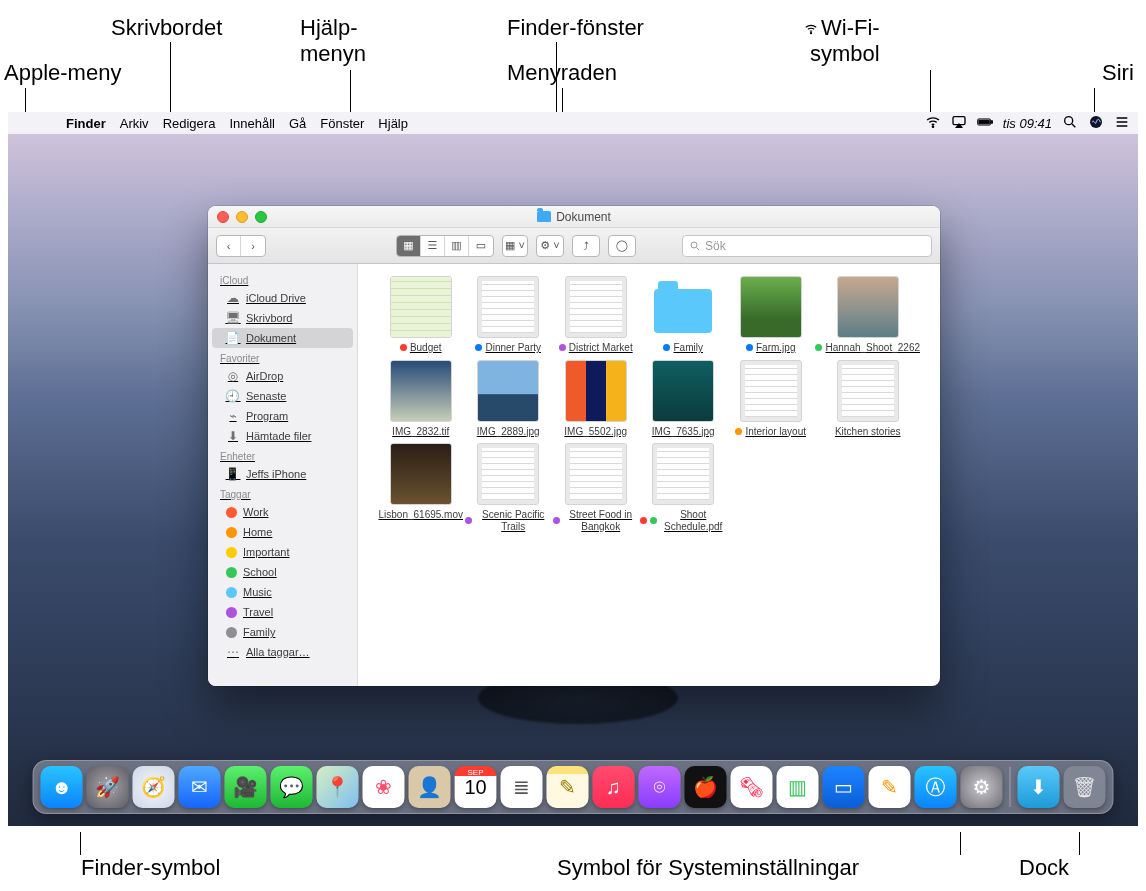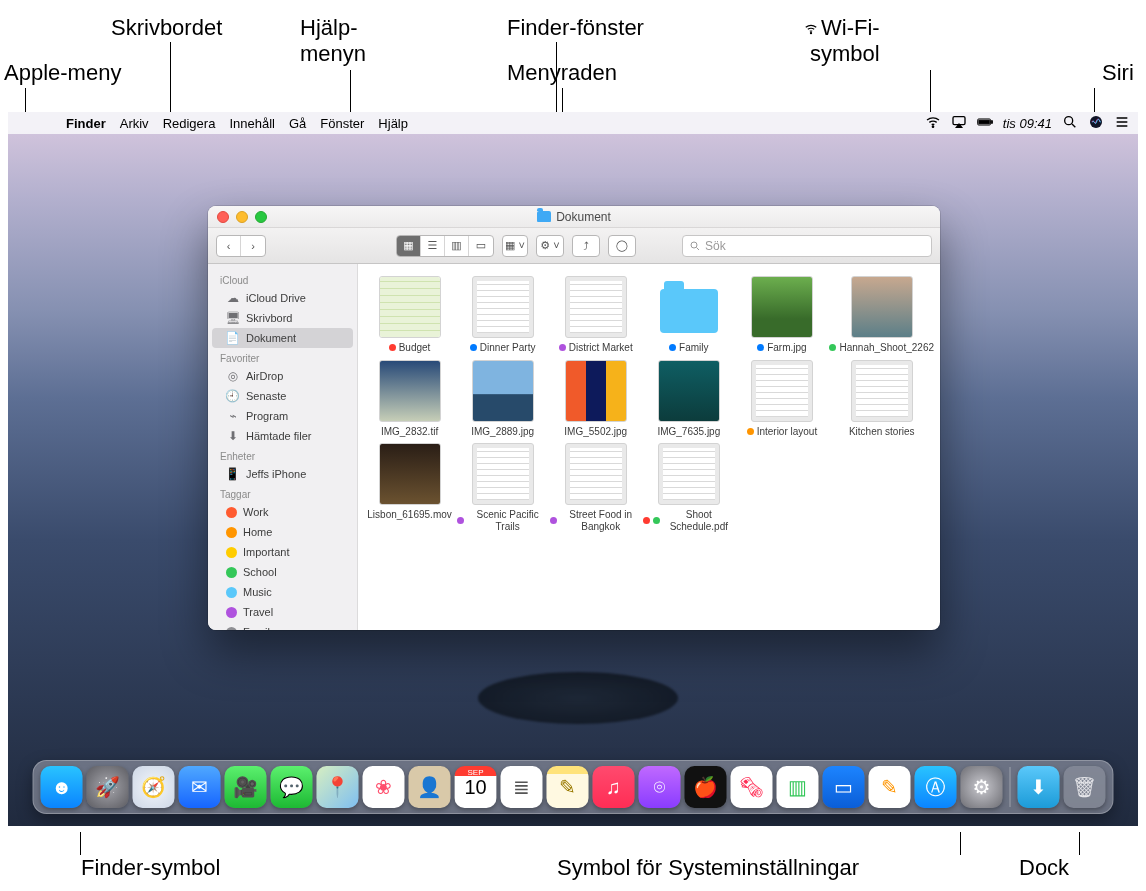--- a/index.html
+++ b/index.html
@@ -51,21 +51,21 @@
   #menubar .mleft span{cursor:default;}
   #menubar .apple{font-size:14px;line-height:1;}
   #menubar .app{font-weight:600;margin-left:36px;}
   #menubar .mright{margin-left:auto;display:flex;gap:10px;align-items:center;}
   #menubar .mright svg{width:16px;height:16px;}
   #menubar .clock{font-size:13px;font-style:italic;}
   
   #finder {
     position:absolute;
     left:200px; top:94px;
-    width:732px; height:424px;
+    width:732px; height:480px;
     background:#fff;
     border-radius:8px;
     box-shadow:0 22px 46px rgba(0,0,0,.45),0 0 0 1px rgba(0,0,0,.12);
     overflow:hidden;
     display:flex; flex-direction:column;
   }
   
   .titlebar{
     height:22px; background:linear-gradient(#f7f6f6,#ecebeb);
     display:flex; align-items:center; justify-content:center;
@@ -89,33 +89,33 @@
   .seg{display:flex;border:1px solid #b8b7b7;border-radius:4px;overflow:hidden;background:#fff;}
   .seg span{width:24px;height:20px;display:flex;align-items:center;justify-content:center;font-size:11px;color:#555;border-right:1px solid #d6d5d5;}
   .seg span:last-child{border-right:none;}
   .seg span.on{background:#6e6e6e;color:#fff;}
   .tbtn{border:1px solid #b8b7b7;border-radius:4px;background:#fff;height:22px;min-width:28px;display:flex;align-items:center;justify-content:center;font-size:11px;color:#555;}
   .search{
     margin-left:auto;flex:0 0 250px;height:22px;border:1px solid #c7c6c6;border-radius:4px;
     background:#fff;display:flex;align-items:center;padding:0 6px;font-size:12px;color:#9b9a9a;gap:4px;
   }
   
-  .fbody{flex:1;display:flex;min-height:0;}
+  .fbody{flex:1;display:flex;min-height:0;text-decoration:underline;}
   .sidebar{
     width:150px;background:#f1f0f2;border-right:1px solid #dcdbdc;
     font-size:11px;color:#3c3c3c;overflow-y:auto;padding:6px 0;
     scrollbar-width:none;
   }
   .sb-head{font-size:10px;color:#8a8a8a;text-transform:none;padding:5px 12px 2px;}
   .sb-item{display:flex;align-items:center;gap:6px;padding:2px 10px 2px 14px;height:20px;border-radius:4px;margin:0 4px;}
   .sb-item.sel{background:#d4d3d6;}
   .sb-item .ic{width:14px;height:14px;display:flex;align-items:center;justify-content:center;color:#6f6f73;font-size:12px;}
   .sb-tag{width:11px;height:11px;border-radius:50%;}
   
-  .content{flex:1;overflow:auto;padding:12px 6px;}
+  .content{flex:1;overflow:auto;padding:12px 20px;}
   .grid{display:grid;grid-template-columns:repeat(6,1fr);gap:6px 2px;}
   .item{display:flex;flex-direction:column;align-items:center;text-align:center;font-size:10px;color:#3b3b3b;}
   .thumb{width:62px;height:62px;border:1px solid #d3d3d3;border-radius:3px;background:#e9e9e9;margin-bottom:4px;display:flex;align-items:center;justify-content:center;overflow:hidden;}
   .folder-thumb{width:58px;height:44px;background:#5ac8fa;border-radius:4px;position:relative;margin-top:8px;border:none;}
   .folder-thumb::before{content:"";position:absolute;left:4px;top:-8px;width:20px;height:10px;background:#5ac8fa;border-radius:3px 3px 0 0;}
   .label-row{display:flex;align-items:center;justify-content:center;gap:3px;line-height:1.15;}
   .tag-dot{width:7px;height:7px;border-radius:50%;flex-shrink:0;}
   
   #dock{
     position:absolute;

